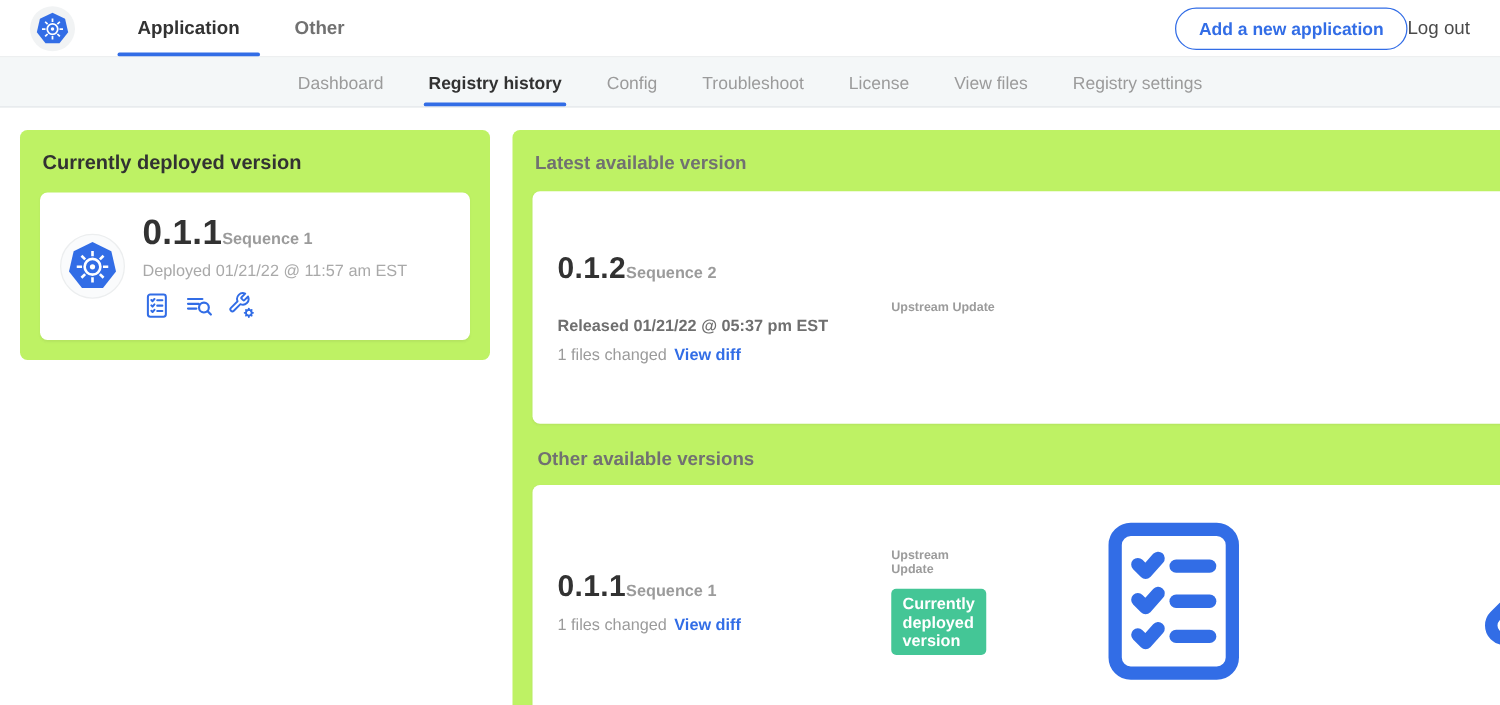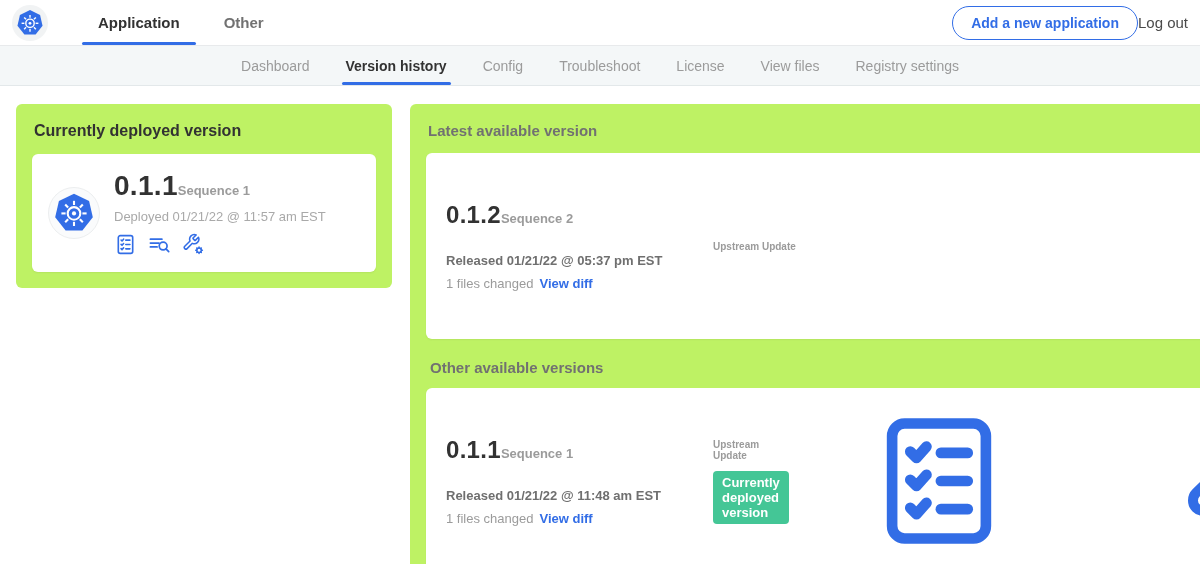--- a/index.html
+++ b/index.html
@@ -7,21 +7,21 @@
   body {
     font-family: "Liberation Sans", sans-serif;
     background: #ffffff;
     color: #323232;
   }
   
   .app-header {
     height: 46px;
     display: flex;
     align-items: center;
-    padding: 0 12px;
+    padding: 0 24px;
     border-bottom: 1px solid #e8eaec;
     background: #fff;
   }
   .logo-circle {
     width: 36px; height: 36px;
     border-radius: 50%;
     background: #f1f3f4;
     display: flex; align-items: center; justify-content: center;
     flex: none;
   }
@@ -235,21 +235,21 @@
     <div class="app-tab">Other</div>
   </nav>
   <div class="header-right">
     <button class="pill-btn">Add a new application</button>
     <span class="logout">Log out</span>
   </div>
 </header>
 
 <nav class="subnav">
   <div class="subnav-tab">Dashboard</div>
-  <div class="subnav-tab active">Version history</div>
+  <div class="subnav-tab active">Registry history</div>
   <div class="subnav-tab">Config</div>
   <div class="subnav-tab">Troubleshoot</div>
   <div class="subnav-tab">License</div>
   <div class="subnav-tab">View files</div>
   <div class="subnav-tab">Registry settings</div>
 </nav>
 
 <main class="main">
 
   <section class="panel left-panel">
@@ -311,21 +311,20 @@
     </div>
 
     <h3 class="panel-title-gray other-title">Other available versions</h3>
 
     <div class="card version-row mb">
       <div class="vr-left">
         <div class="version-line">
           <span class="version-mid">0.1.1</span>
           <span class="sequence">Sequence 1</span>
         </div>
-        <div class="released-line">Released 01/21/22 @ 11:48 am EST</div>
         <div class="files-line">
           <span>1 files changed</span><span class="view-diff">View diff</span>
         </div>
       </div>
       <div class="vr-mid">
         <div class="source-label">Upstream Update</div>
         <span class="badge" style="background-color: rgb(68, 198, 150);">Currently deployed version</span>
       </div>
       <div class="vr-right">
         <svg>

